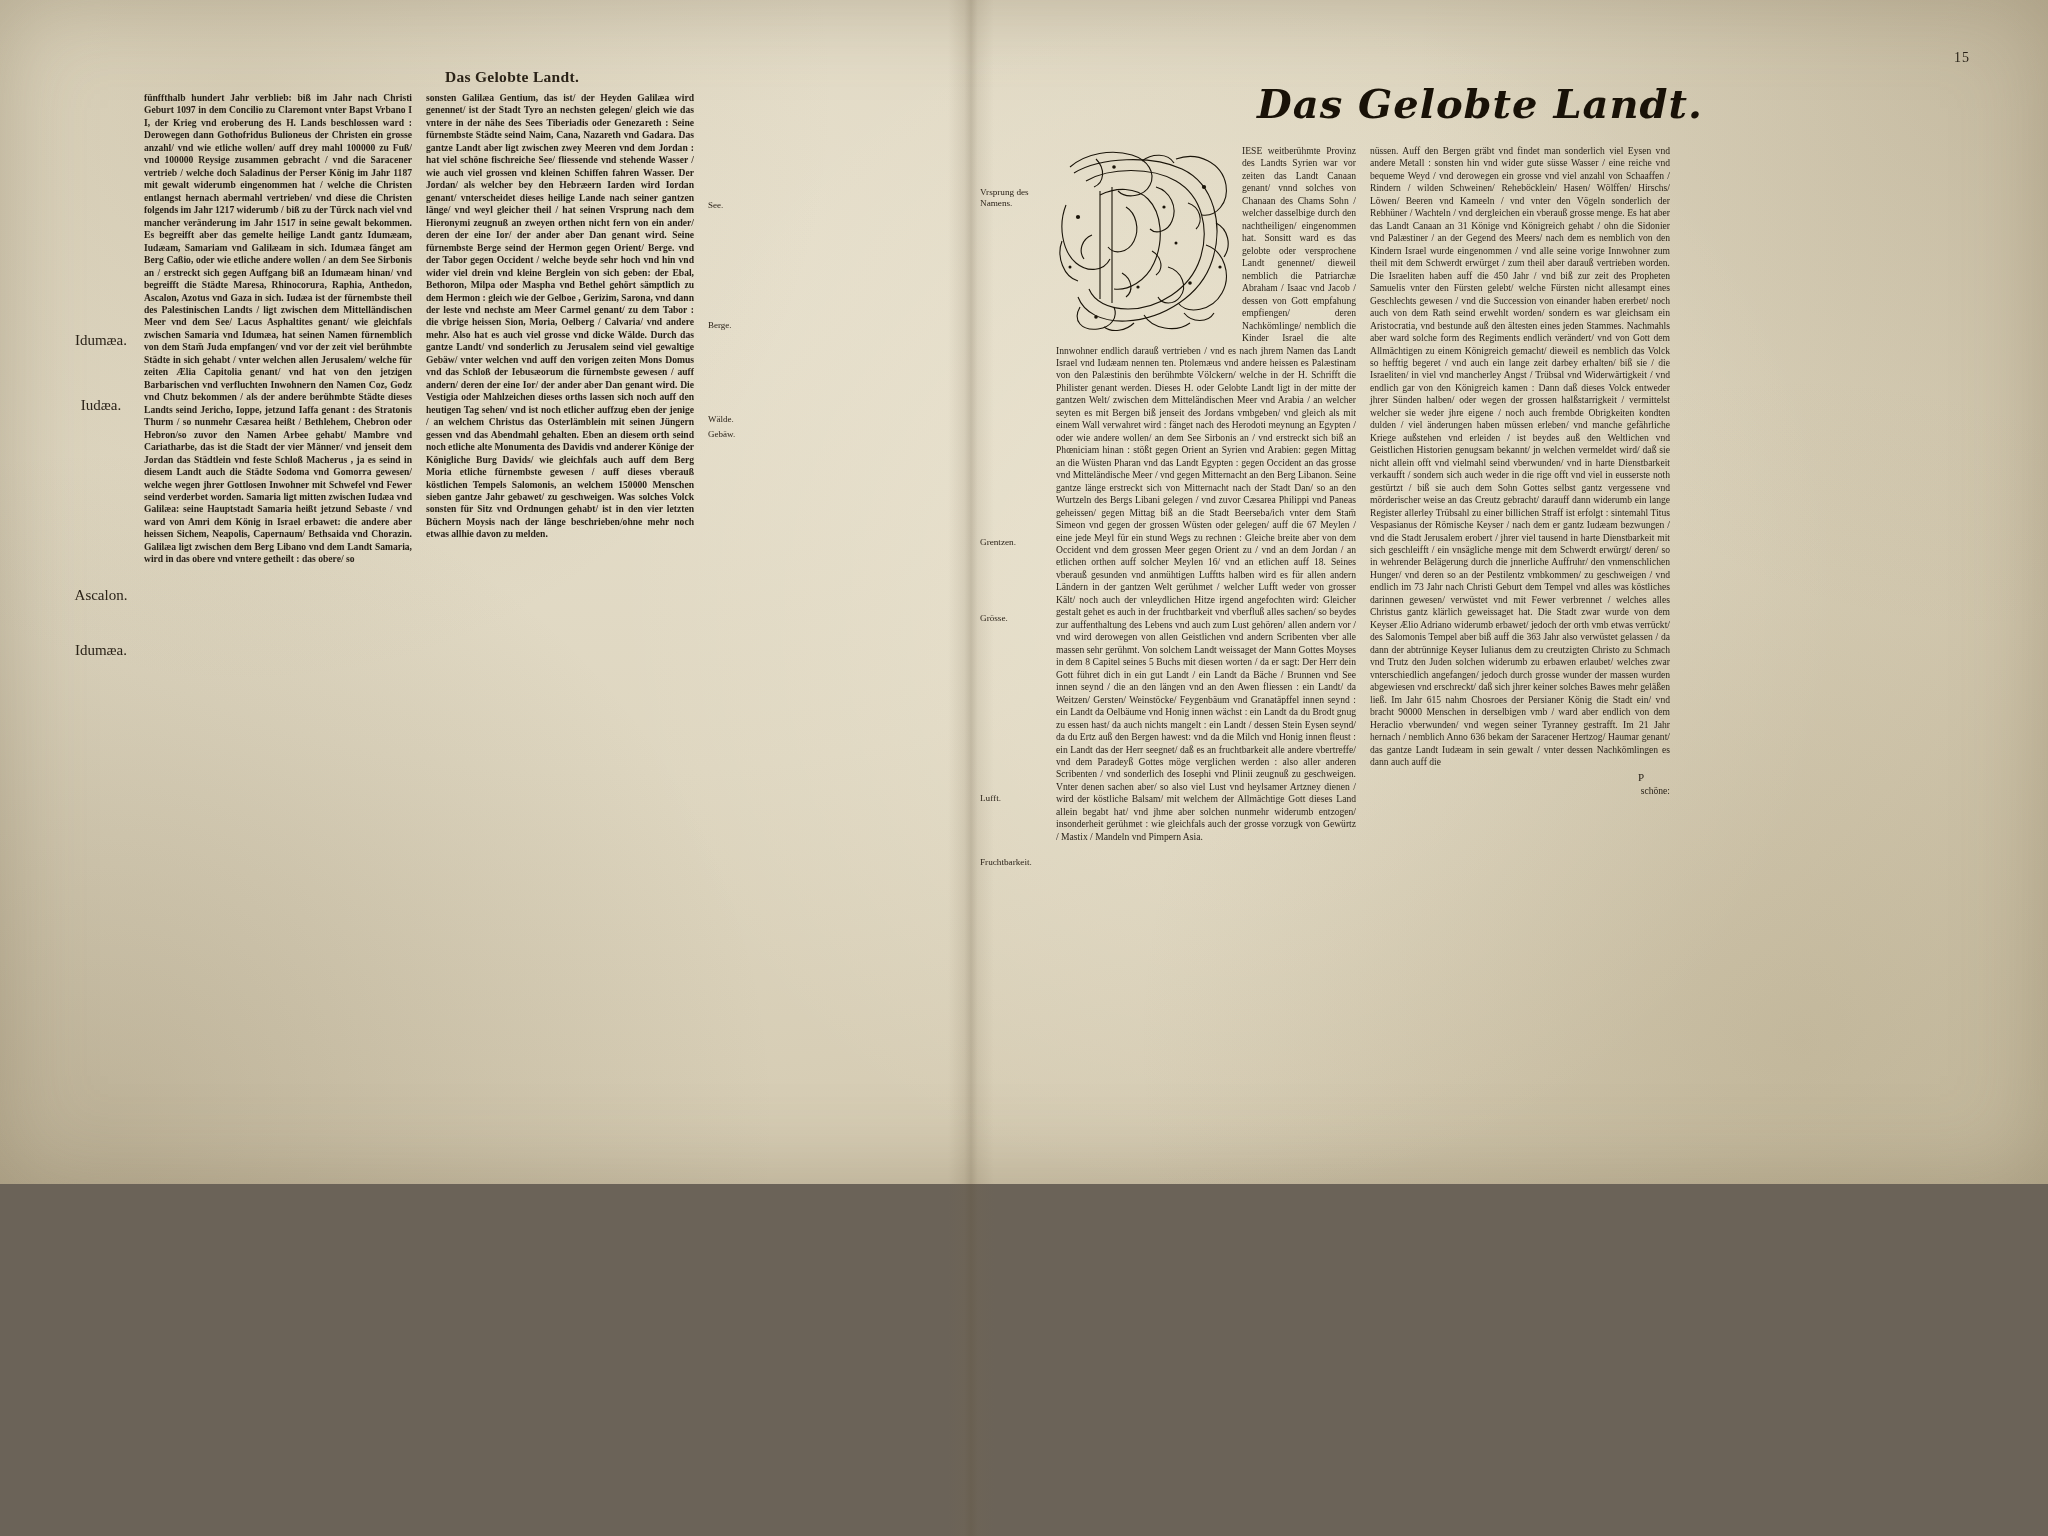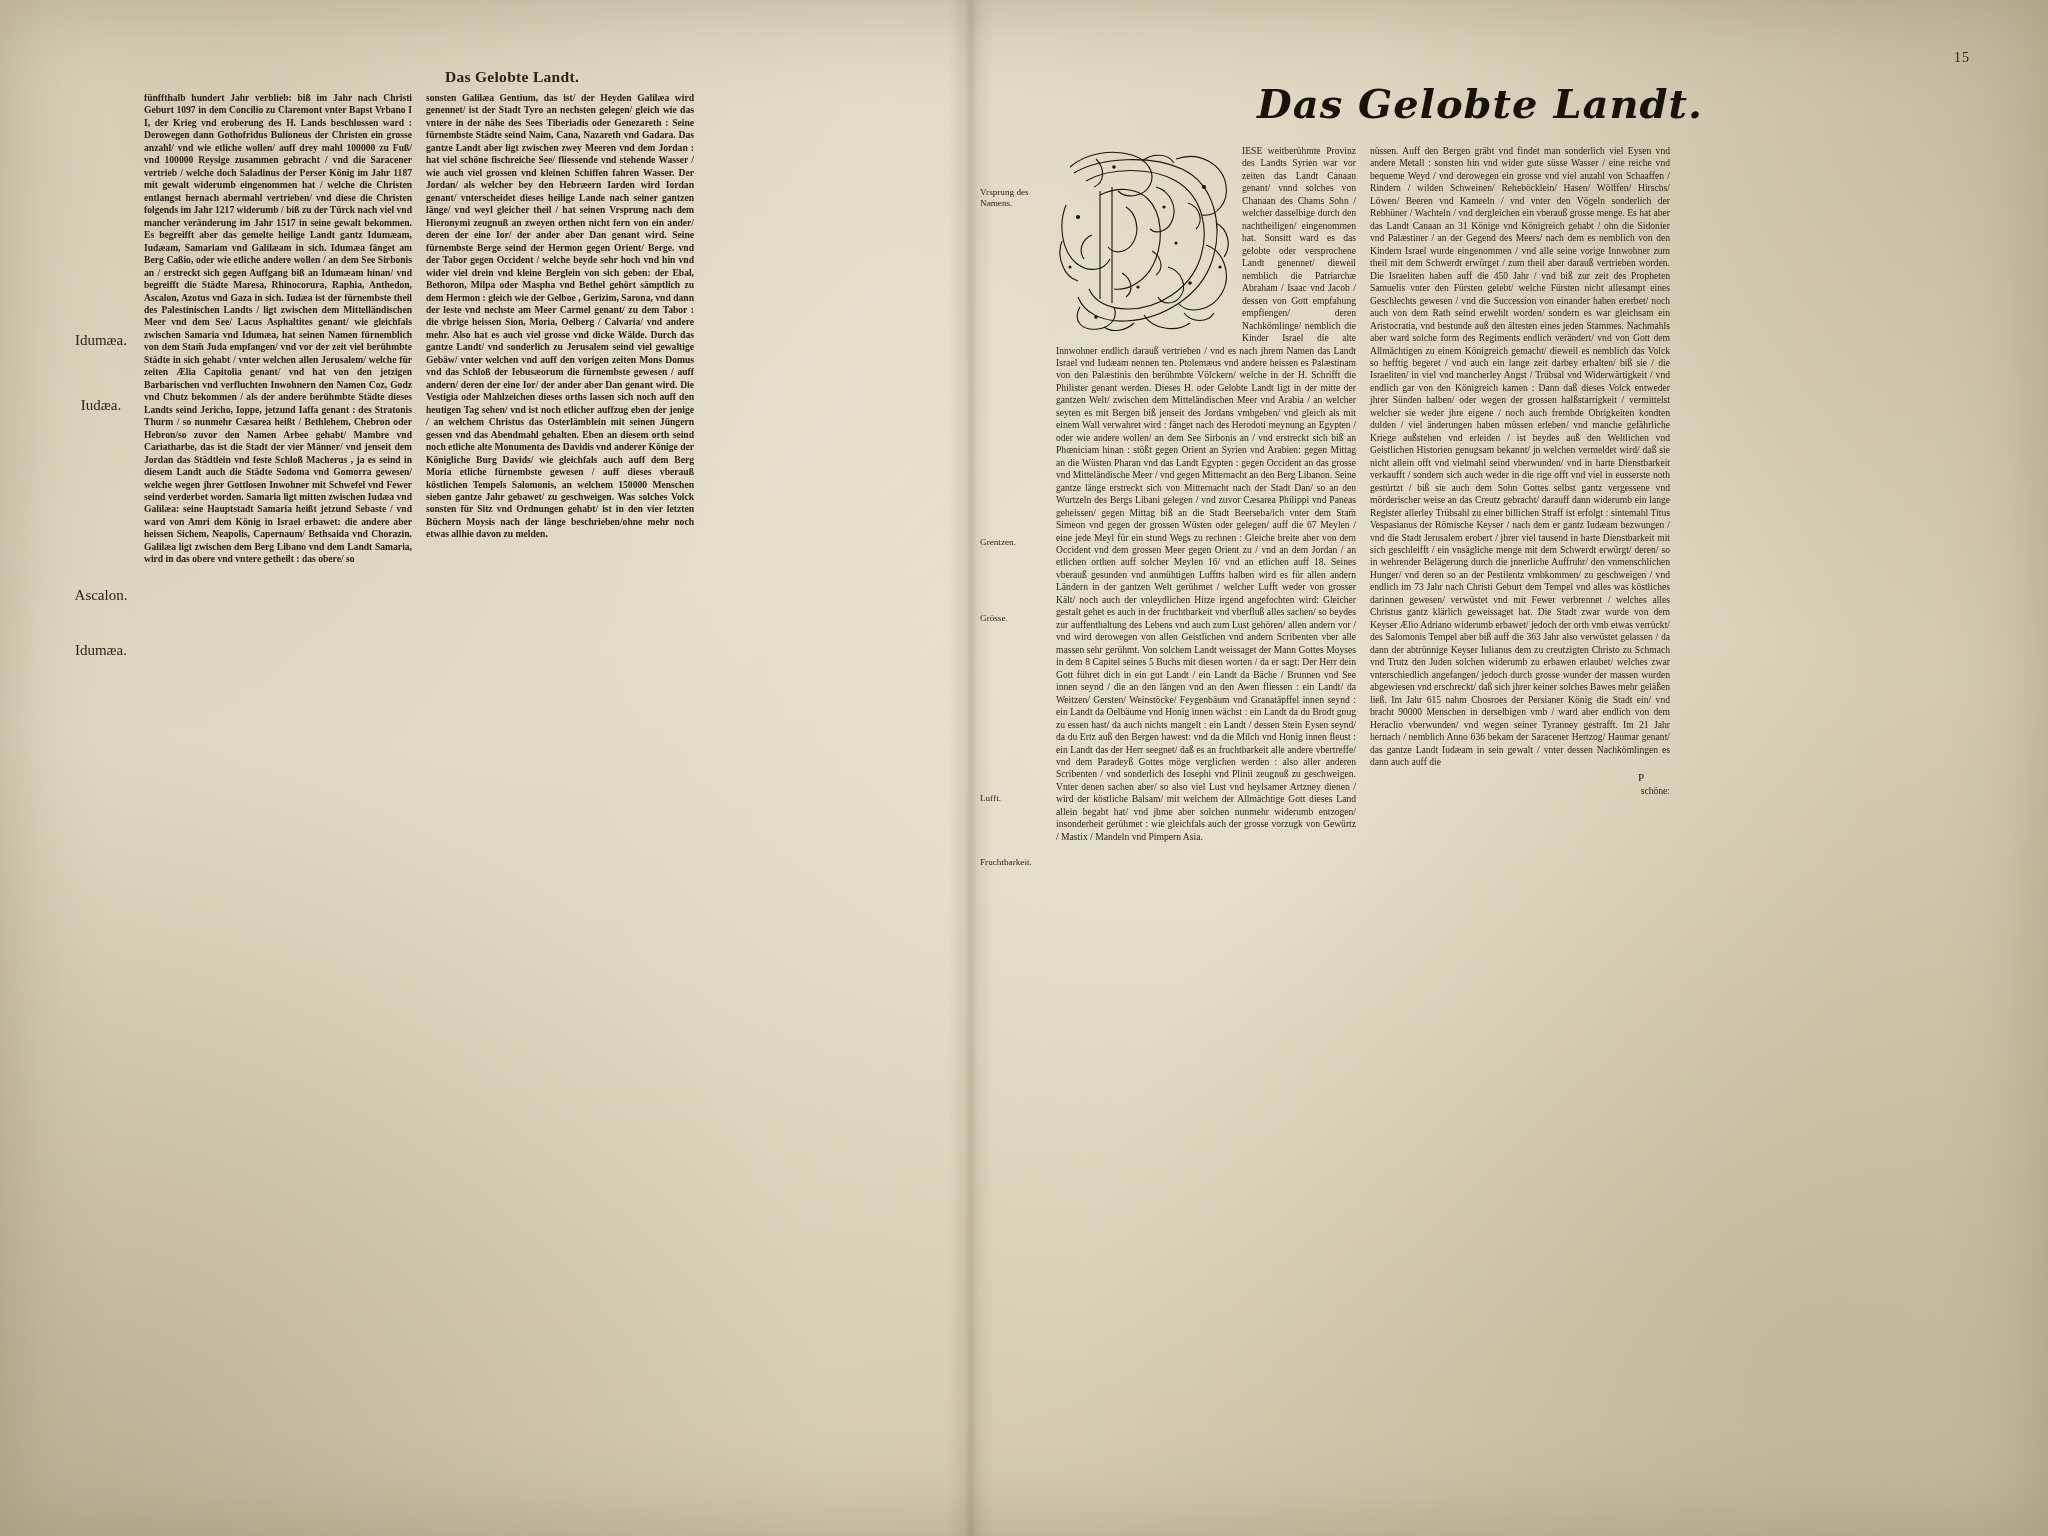--- a/index.html
+++ b/index.html
@@ -9,21 +9,21 @@
   }
   body {
     width: 2048px;
     height: 1536px;
     overflow: hidden;
     font-family: "Liberation Serif", serif;
   }
   .page {
     position: relative;
     width: 2048px;
-    height: 1536px;
+    height: 1184px;
     background:
       radial-gradient(ellipse at 30% 20%, #e7e0cd 0%, #ded6c0 40%, #d3c9b0 75%, #c9bfa4 100%);
   }
   
   .mottle {
     position: absolute;
     inset: 0;
     background:
       radial-gradient(circle at 12% 8%, rgba(160,145,110,0.20) 0%, rgba(160,145,110,0) 28%),
       radial-gradient(circle at 88% 88%, rgba(150,135,100,0.22) 0%, rgba(150,135,100,0) 32%),
@@ -185,20 +185,26 @@
 Samaria ligt mitten zwischen Iudæa vnd Galilæa: seine Hauptstadt Samaria heißt jetzund Sebaste / vnd ward von Amri dem König in Israel erbawet: die andere aber heissen Sichem, Neapolis, Capernaum/ Bethsaida vnd Chorazin.
 
 Galilæa ligt zwischen dem Berg Libano vnd dem Landt Samaria, wird in das obere vnd vntere getheilt : das obere/ so</div>
 
       <div class="col left-col-b">sonsten Galilæa Gentium, das ist/ der Heyden Galilæa wird genennet/ ist der Stadt Tyro an nechsten gelegen/ gleich wie das vntere in der nähe des Sees Tiberiadis oder Genezareth : Seine fürnembste Städte seind Naim, Cana, Nazareth vnd Gadara. Das gantze Landt aber ligt zwischen zwey Meeren vnd dem Jordan : hat viel schöne fischreiche See/ fliessende vnd stehende Wasser / wie auch viel grossen vnd kleinen Schiffen fahren Wasser.
 
 Der Jordan/ als welcher bey den Hebræern Iarden wird Iordan genant/ vnterscheidet dieses heilige Lande nach seiner gantzen länge/ vnd weyl gleicher theil / hat seinen Vrsprung nach dem Hieronymi zeugnuß an zweyen orthen nicht fern von ein ander/ deren der eine Ior/ der ander aber Dan genant wird.
 
 Seine fürnembste Berge seind der Hermon gegen Orient/ Berge. vnd der Tabor gegen Occident / welche beyde sehr hoch vnd hin vnd wider viel drein vnd kleine Berglein von sich geben: der Ebal, Bethoron, Milpa oder Maspha vnd Bethel gehört sämptlich zu dem Hermon : gleich wie der Gelboe , Gerizim, Sarona, vnd dann der leste vnd nechste am Meer Carmel genant/ zu dem Tabor : die vbrige heissen Sion, Moria, Oelberg / Calvaria/ vnd andere mehr. Also hat es auch viel grosse vnd dicke Wälde. Durch das gantze Landt/ vnd sonderlich zu Jerusalem seind viel gewaltige Gebäw/ vnter welchen vnd auff den vorigen zeiten Mons Domus vnd das Schloß der Iebusæorum die fürnembste gewesen / auff andern/ deren der eine Ior/ der ander aber Dan genant wird. Die Vestigia oder Mahlzeichen dieses orths lassen sich noch auff den heutigen Tag sehen/ vnd ist noch etlicher auffzug eben der jenige / an welchem Christus das Osterlämblein mit seinen Jüngern gessen vnd das Abendmahl gehalten. Eben an diesem orth seind noch etliche alte Monumenta des Davidis vnd anderer Könige der Königliche Burg Davids/ wie gleichfals auch auff dem Berg Moria etliche fürnembste gewesen / auff dieses vberauß köstlichen Tempels Salomonis, an welchem 150000 Menschen sieben gantze Jahr gebawet/ zu geschweigen. Was solches Volck sonsten für Sitz vnd Ordnungen gehabt/ ist in den vier letzten Büchern Moysis nach der länge beschrieben/ohne mehr noch etwas allhie davon zu melden.</div>
 
+      <div class="marg-right-l">
+        <div class="note" style="top:108px">See.</div>
+        <div class="note" style="top:228px">Berge.</div>
+        <div class="note" style="top:322px">Wälde.</div>
+        <div class="note" style="top:337px">Gebäw.</div>
+      </div>
     </div>
   </div>
 
   <div class="leaf-right">
     <div class="title-fraktur">Das Gelobte Landt.</div>
 
     <div class="cols">
 
       <div class="right-marg">
         <div class="note" style="top:42px">Vrsprung des Namens.</div>

